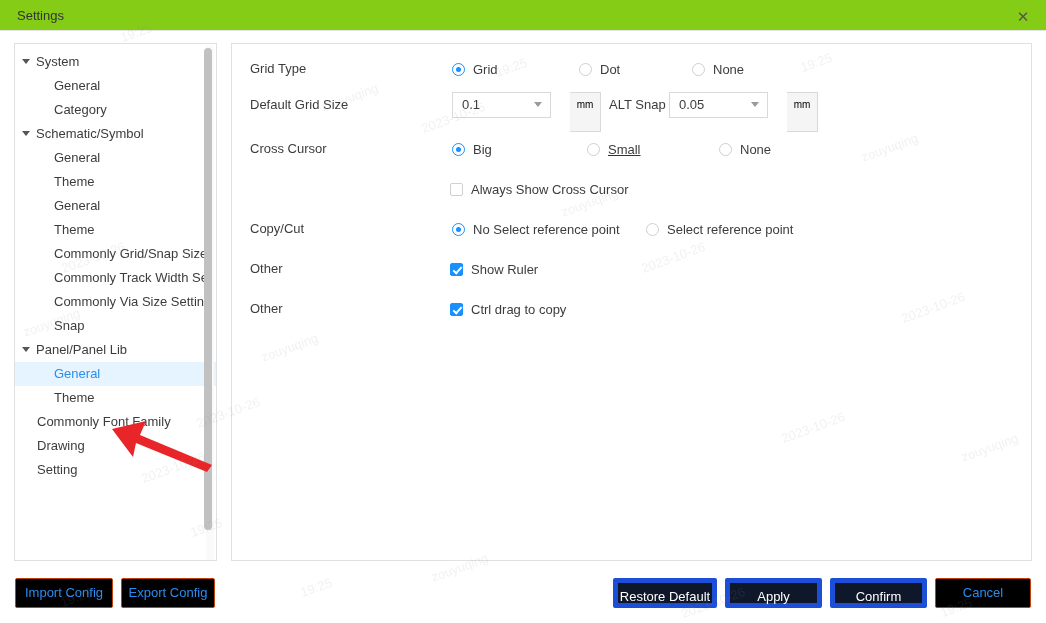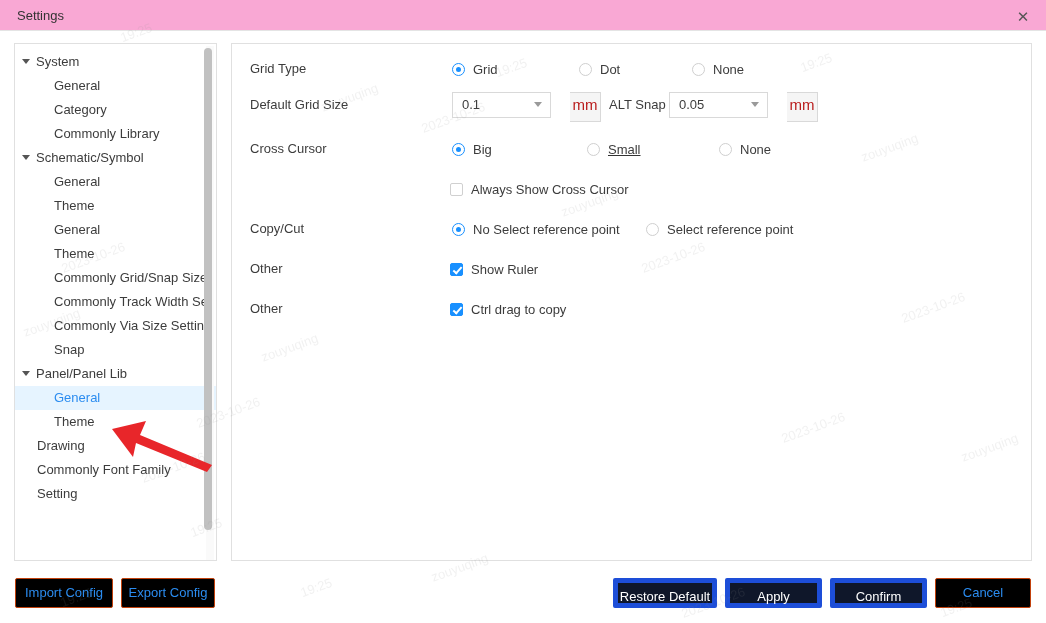--- a/index.html
+++ b/index.html
@@ -17,21 +17,21 @@
     overflow: hidden;
     -webkit-font-smoothing: antialiased;
   }
 
   
   .titlebar {
     position: absolute;
     left: 0; top: 0;
     width: 1046px;
     height: 31px;
-    background: #f9a8d4;
+    background: #84cc16;
     border-bottom: 1px solid #e4e4e4;
     box-sizing: border-box;
   }
   .titlebar-title {
     position: absolute;
     left: 17px; top: 8px;
     font-size: 13px;
     color: #333333;
   }
   .titlebar-close {
@@ -237,27 +237,27 @@
   .select-caret {
     position: absolute;
     right: 8px; top: 9px;
     width: 0; height: 0;
     border-left: 4px solid transparent;
     border-right: 4px solid transparent;
     border-top: 5px solid #9a9a9a;
   }
   .unit-box {
     width: 31px;
-    height: 30px;
+    height: 40px;
     border: 1px solid #d9d9d9;
     border-left: none;
     background: #f5f5f5;
     box-sizing: border-box;
-    color: #b91c1c;
-    font-size: 15px;
+    color: #000000;
+    font-size: 10px;
     line-height: 24px;
     text-align: center;
   }
   .alt-snap-label {
     position: absolute;
     top: 0;
     line-height: 26px;
     font-size: 13px;
     color: #3c3c3c;
     white-space: nowrap;
@@ -311,35 +311,34 @@
 <div class="titlebar">
   <div class="titlebar-title">Settings</div>
   <div class="titlebar-close">✕</div>
 </div>
 
 <div class="sidebar">
   <div class="tree" id="tree-root">
       <div class="tree-node group"><span class="caret"></span><span>System</span></div>
       <div class="tree-node child"><span>General</span></div>
       <div class="tree-node child"><span>Category</span></div>
-      <div class="tree-node child"><span>Commonly Library</span></div>
       <div class="tree-node group"><span class="caret"></span><span>Schematic/Symbol</span></div>
       <div class="tree-node child"><span>General</span></div>
       <div class="tree-node child"><span>Theme</span></div>
       <div class="tree-node child"><span>General</span></div>
       <div class="tree-node child"><span>Theme</span></div>
       <div class="tree-node child"><span>Commonly Grid/Snap Size S</span></div>
       <div class="tree-node child"><span>Commonly Track Width Setti</span></div>
       <div class="tree-node child"><span>Commonly Via Size Setting</span></div>
       <div class="tree-node child"><span>Snap</span></div>
       <div class="tree-node group"><span class="caret"></span><span>Panel/Panel Lib</span></div>
       <div class="tree-node child selected"><span>General</span></div>
       <div class="tree-node child"><span>Theme</span></div>
+      <div class="tree-node flat"><span>Commonly Font Family</span></div>
       <div class="tree-node flat"><span>Drawing</span></div>
-      <div class="tree-node flat"><span>Commonly Font Family</span></div>
       <div class="tree-node flat"><span>Setting</span></div>
     </div>
   <div class="sb-track">
     <div class="sb-thumb"></div>
   </div>
 </div>
 
 <div class="content">
 
   <div class="row" style="top:14px;">

